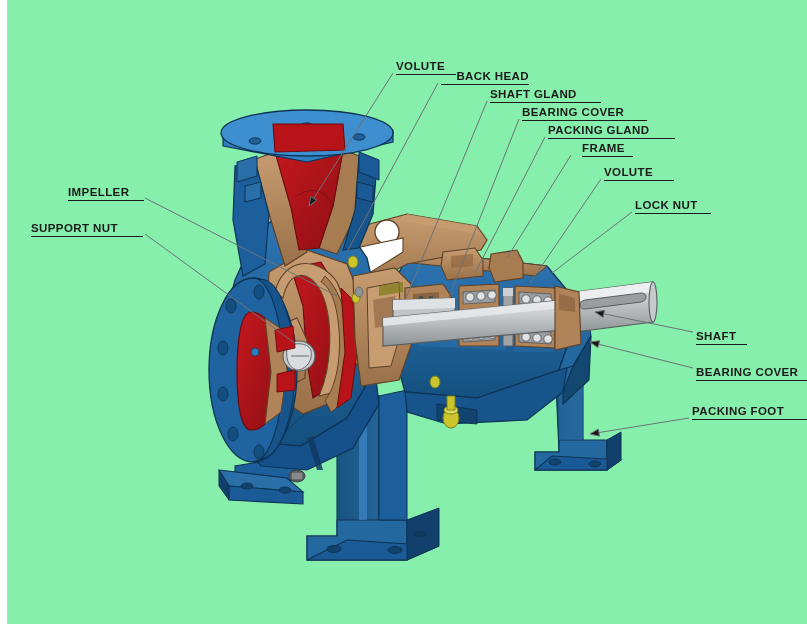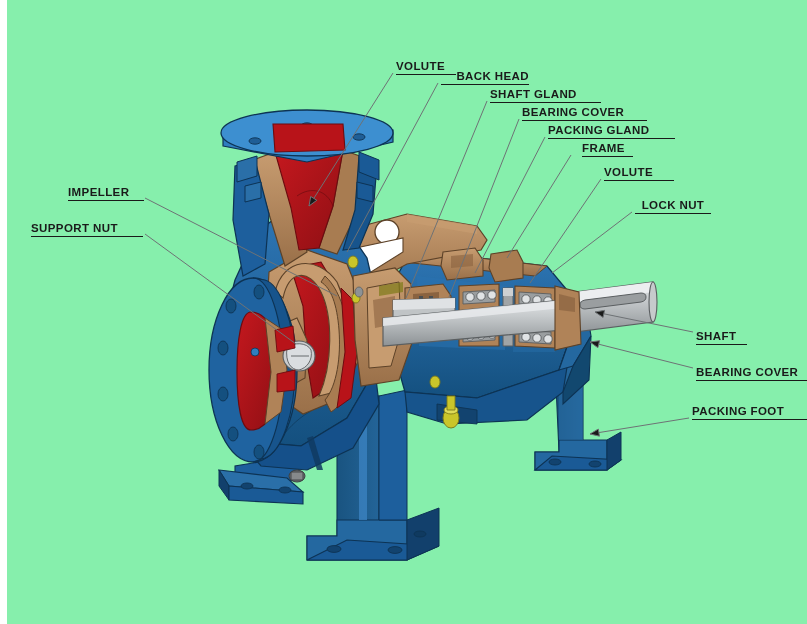--- a/index.html
+++ b/index.html
@@ -316,21 +316,21 @@
   </svg>
 
   <div id="label-layer">
       <div class="lbl" style="left: 389px; top: 60px; min-width: 60px;">VOLUTE</div>
       <div class="lbl" style="left: 434px; top: 70px; min-width: 88px; text-align: right;">BACK HEAD</div>
       <div class="lbl" style="left: 483px; top: 88px; min-width: 111px;">SHAFT GLAND</div>
       <div class="lbl" style="left: 515px; top: 106px; min-width: 125px;">BEARING COVER</div>
       <div class="lbl" style="left: 541px; top: 124px; min-width: 127px;">PACKING GLAND</div>
       <div class="lbl" style="left: 567px; top: 142px; min-width: 51px; margin-left: 8px;">FRAME</div>
       <div class="lbl" style="left: 597px; top: 166px; min-width: 70px;">VOLUTE</div>
-      <div class="lbl" style="left: 628px; top: 199px; min-width: 76px; text-align: center;">LOCK NUT</div>
+      <div class="lbl" style="left: 628px; top: 199px; min-width: 76px;">LOCK NUT</div>
       <div class="lbl" style="left: 61px; top: 186px; min-width: 76px;">IMPELLER</div>
       <div class="lbl" style="left: 24px; top: 222px; min-width: 112px;">SUPPORT NUT</div>
       <div class="lbl" style="left: 689px; top: 330px; min-width: 51px;">SHAFT</div>
       <div class="lbl" style="left: 689px; top: 366px; min-width: 125px;">BEARING COVER</div>
       <div class="lbl" style="left: 685px; top: 405px; min-width: 116px;">PACKING FOOT</div>
     </div>
 
 </div>
 
 </body></html>

